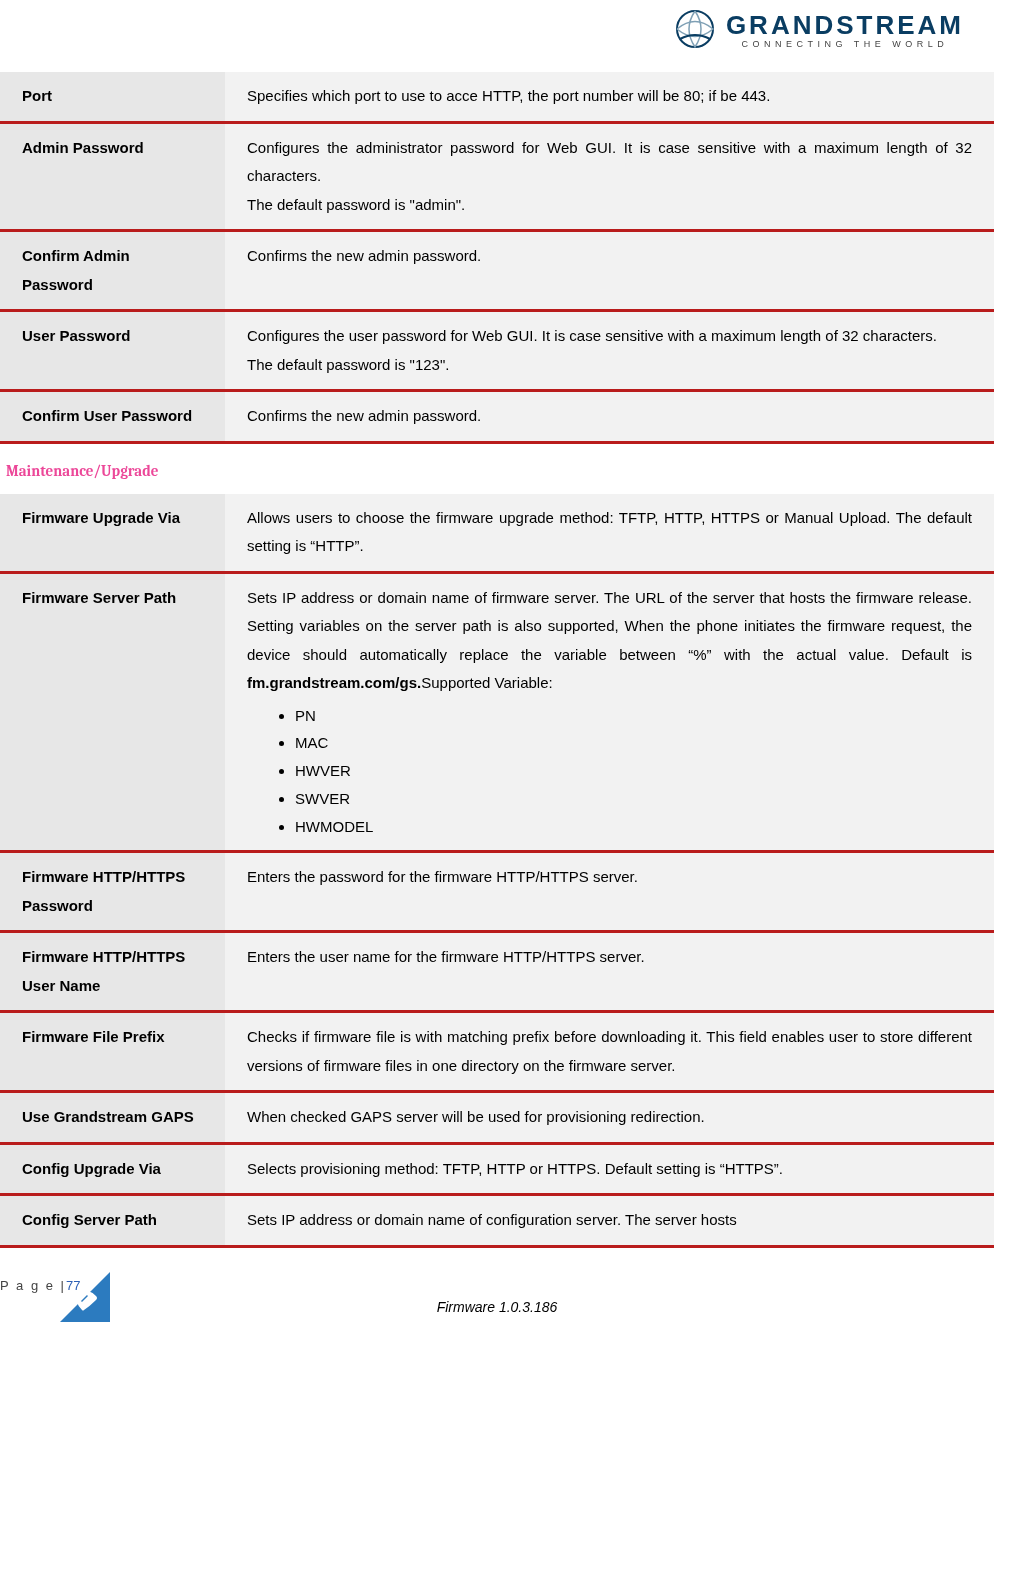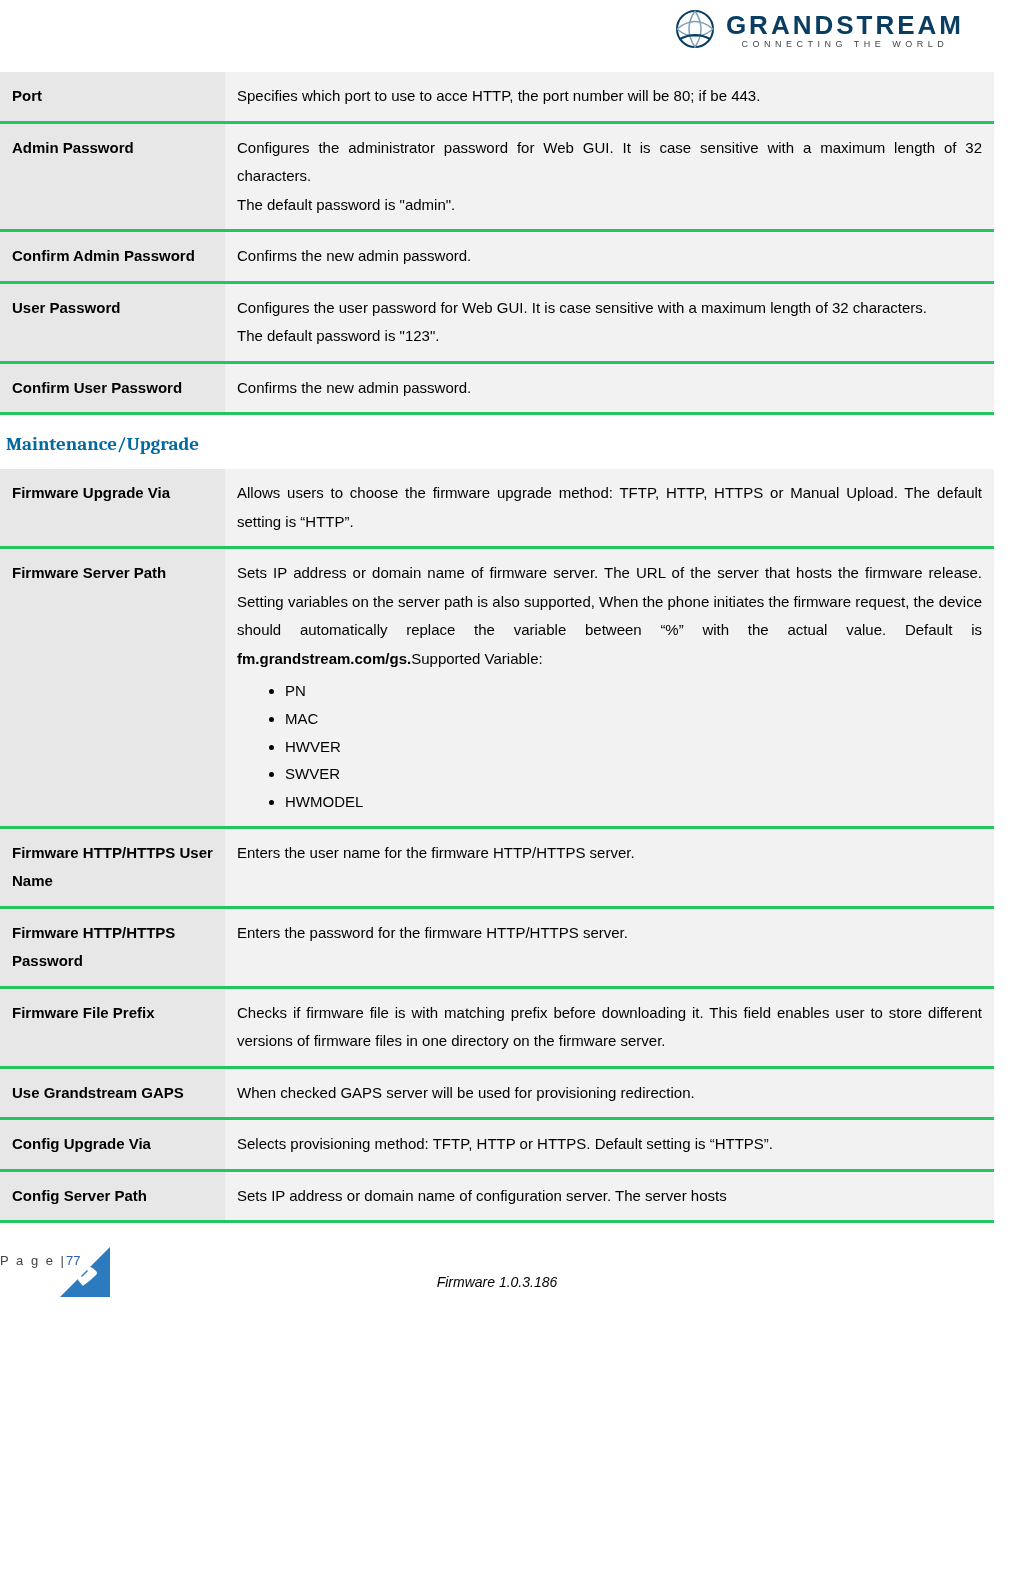--- a/index.html
+++ b/index.html
@@ -40,40 +40,40 @@
       margin-top: -2px;
       text-align: center;
     }
     .config-table {
       width: 100%;
       border-collapse: collapse;
       margin-bottom: 18px;
     }
     .config-table td {
       vertical-align: top;
-      padding: 10px 12px;
-      border-bottom: 3px solid #22c55e;
+      padding: 10px 22px;
+      border-bottom: 3px solid #b91c1c;
       line-height: 1.9;
     }
     .config-table td.label {
       width: 225px;
       background: #e7e7e7;
       font-weight: bold;
       font-size: 15px;
     }
     .config-table td.desc {
       background: #f2f2f2;
       font-size: 15px;
       text-align: justify;
     }
     .section-heading {
-      color: #0369a1;
+      color: #ec4899;
       font-family: Cambria, Georgia, serif;
       font-weight: bold;
-      font-size: 19px;
+      font-size: 15px;
       margin: 10px 0 14px 6px;
     }
     .bullet-list {
       list-style: disc;
       padding-left: 48px;
       margin-top: 4px;
     }
     .bullet-list li {
       line-height: 1.85;
       text-align: left;
@@ -159,26 +159,26 @@
           <td class="label">Firmware Server Path</td>
           <td class="desc">Sets IP address or domain name of firmware server. The URL of the server that hosts the firmware release. Setting variables on the server path is also supported, When the phone initiates the firmware request, the device should automatically replace the variable between “%” with the actual value. Default is <span class="bold-inline">fm.grandstream.com/gs.</span>Supported Variable:<ul class="bullet-list">
               <li>PN</li>
               <li>MAC</li>
               <li>HWVER</li>
               <li>SWVER</li>
               <li>HWMODEL</li>
             </ul></td>
         </tr>
         <tr>
+          <td class="label">Firmware HTTP/HTTPS Password</td>
+          <td class="desc">Enters the password for the firmware HTTP/HTTPS server.</td>
+        </tr>
+        <tr>
           <td class="label">Firmware HTTP/HTTPS User Name</td>
           <td class="desc">Enters the user name for the firmware HTTP/HTTPS server.</td>
-        </tr>
-        <tr>
-          <td class="label">Firmware HTTP/HTTPS Password</td>
-          <td class="desc">Enters the password for the firmware HTTP/HTTPS server.</td>
         </tr>
         <tr>
           <td class="label">Firmware File Prefix</td>
           <td class="desc">Checks if firmware file is with matching prefix before downloading it. This field enables user to store different versions of firmware files in one directory on the firmware server.</td>
         </tr>
         <tr>
           <td class="label">Use Grandstream GAPS</td>
           <td class="desc">When checked GAPS server will be used for provisioning redirection.</td>
         </tr>
         <tr>

